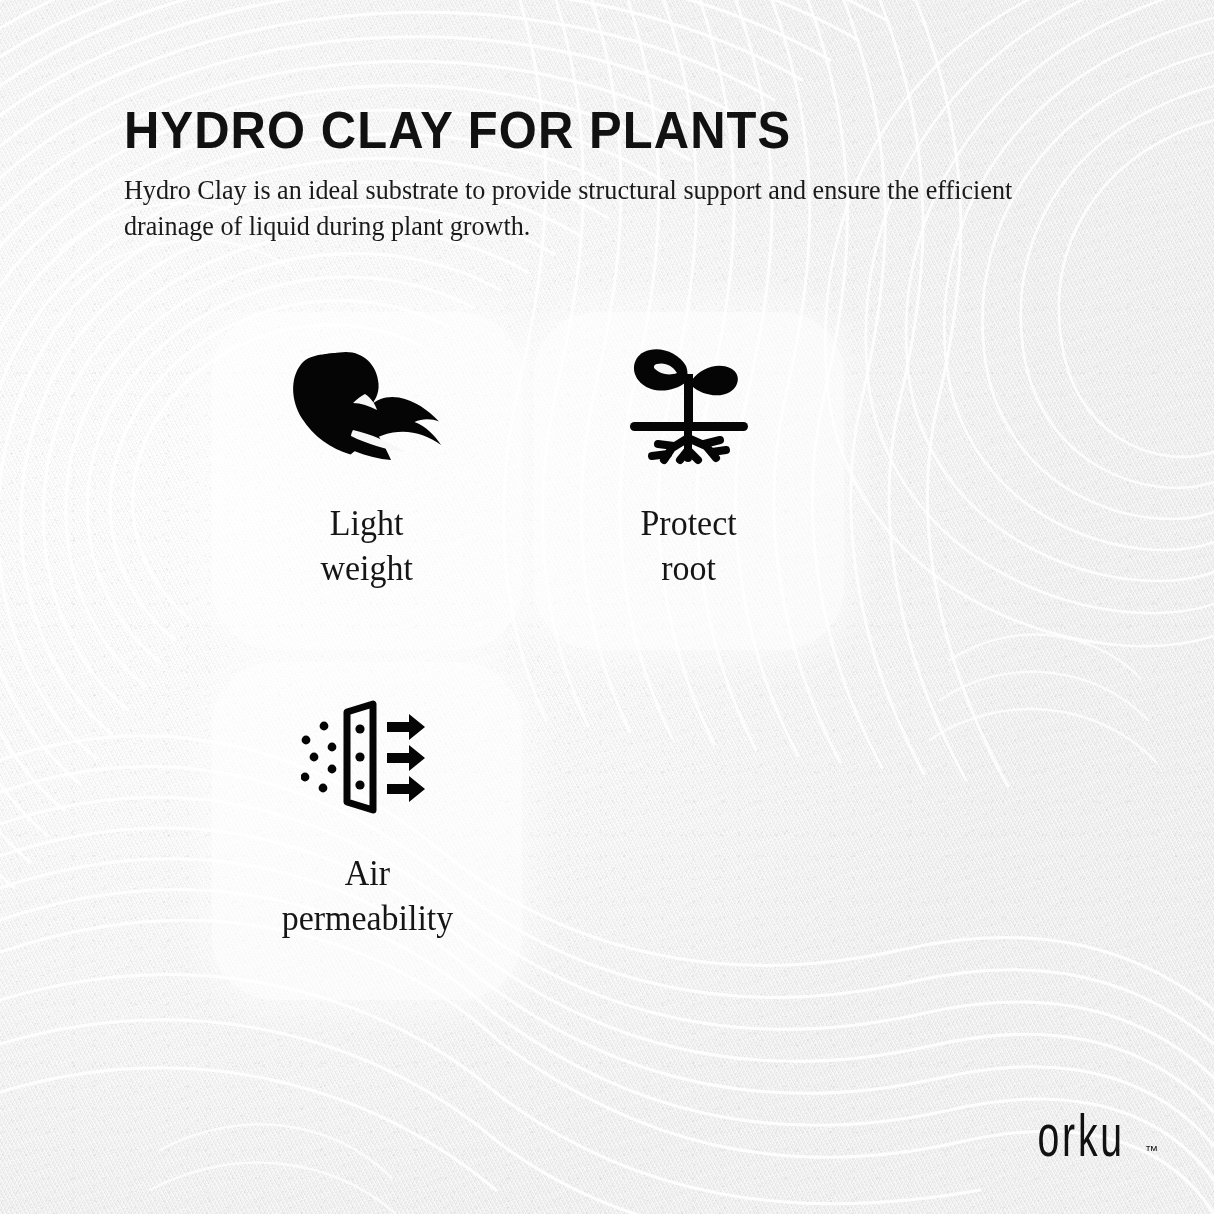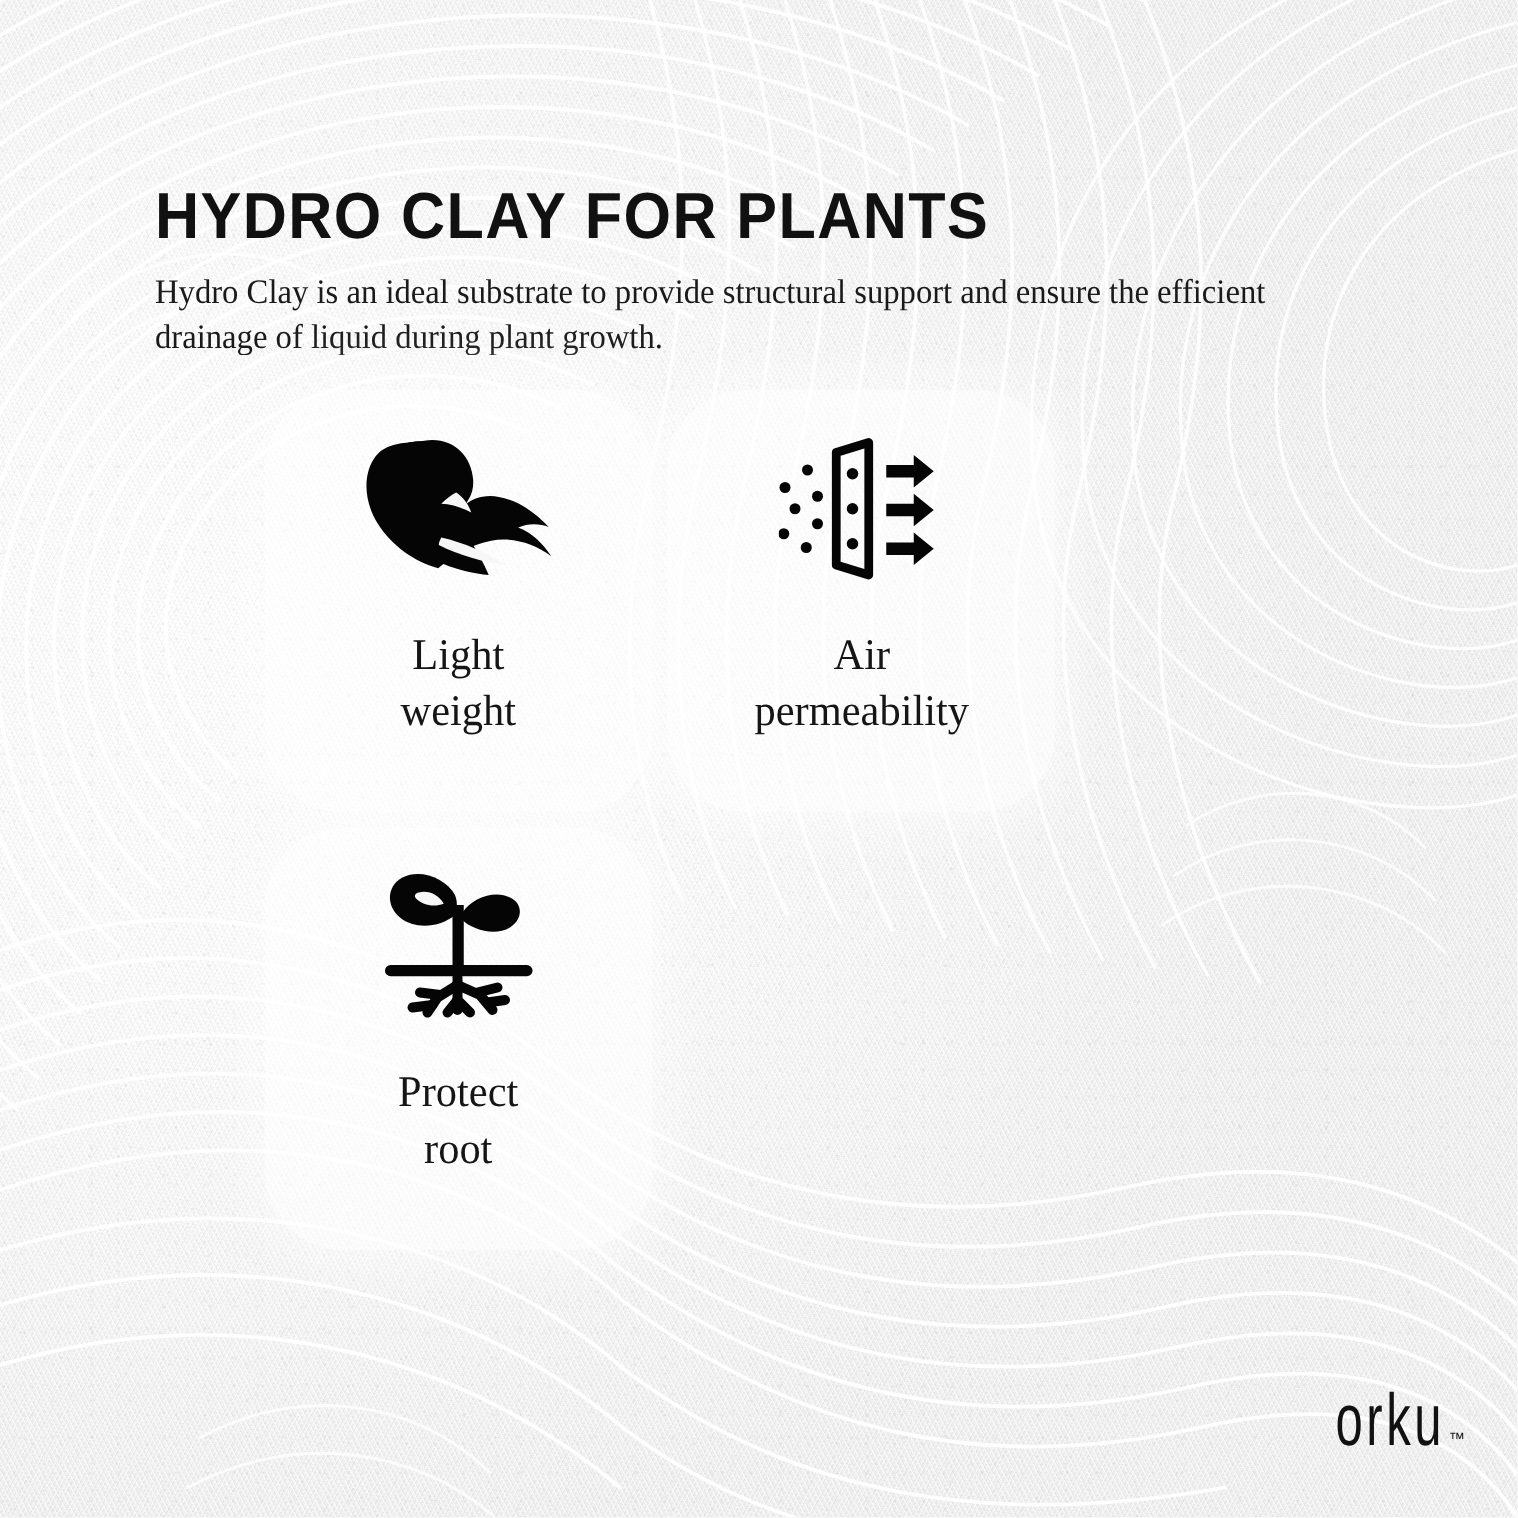--- a/index.html
+++ b/index.html
@@ -53,21 +53,20 @@
     inset: 0;
   }
   .bg-contour svg { display: block; width: 100%; height: 100%; }
 
   
   .header {
     position: absolute;
     left: 124px;
     top: 103px;
     width: 1000px;
-    margin-top: 43px;
   }
   .title {
     margin: 0;
     font-family: "Liberation Sans", "DejaVu Sans", sans-serif;
     font-weight: 700;
     font-size: 52px;
     letter-spacing: 1.2px;
     line-height: 1.05;
     color: #111111;
     transform: scaleX(.94);
@@ -122,25 +121,25 @@
     font-size: 35px;
     line-height: 1.28;
     color: #151515;
     white-space: pre-line;
     transform: scaleX(.97);
   }
 
   
   .brand {
     position: absolute;
-    right: 42px;
+    right: 56px;
     bottom: 52px;
     display: flex;
     align-items: flex-end;
-    gap: 3px;
+    gap: 20px;
   }
   .brand-word {
     font-family: "Liberation Sans", "DejaVu Sans", sans-serif;
     font-size: 56px;
     font-weight: 300;
     letter-spacing: 4px;
     line-height: .9;
     color: #111111;
     transform: scaleX(.7) scaleY(1.05);
     transform-origin: right bottom;
@@ -258,48 +257,20 @@
           <path fill="#f7f7f7" d="M66 82 C84 86 102 94 118 104 C100 102 80 96 64 88 C64 86 65 84 66 82 Z"></path>
         </svg>
       </div>
       <div class="card-label">Light
 weight</div>
     </div>
 
 
     <div class="card">
       <div class="card-icon">
-        <svg width="132" height="122" viewBox="0 0 132 122" aria-hidden="true">
-
-          <path fill="none" stroke="#050505" stroke-width="7" stroke-linejoin="round" d="M46 16 L72 8 L72 114 L46 106 Z"></path>
-          <circle cx="59" cy="33" r="4.6" fill="#050505"></circle>
-          <circle cx="59" cy="61" r="4.6" fill="#050505"></circle>
-          <circle cx="59" cy="89" r="4.6" fill="#050505"></circle>
-
-          <circle cx="23" cy="30" r="4.4" fill="#050505"></circle>
-          <circle cx="5" cy="44" r="4.4" fill="#050505"></circle>
-          <circle cx="31" cy="51" r="4.4" fill="#050505"></circle>
-          <circle cx="13" cy="61" r="4.4" fill="#050505"></circle>
-          <circle cx="31" cy="73" r="4.4" fill="#050505"></circle>
-          <circle cx="4" cy="81" r="4.4" fill="#050505"></circle>
-          <circle cx="22" cy="92" r="4.4" fill="#050505"></circle>
-
-          <g fill="#050505">
-            <path d="M86 26 H108 V18 L124 31 L108 44 V36 H86 Z"></path>
-            <path d="M86 57 H108 V49 L124 62 L108 75 V67 H86 Z"></path>
-            <path d="M86 88 H108 V80 L124 93 L108 106 V98 H86 Z"></path>
-          </g>
-        </svg>
-      </div>
-      <div class="card-label">Air
-permeability</div>
-    </div>
-
-    <div class="card">
-      <div class="card-icon">
         <svg width="122" height="122" viewBox="0 0 122 122" aria-hidden="true">
 
           <rect x="56" y="28" width="9" height="52" fill="#050505"></rect>
 
           <path fill="#050505" d="M58 36 C46 46 26 48 14 38 C2 28 4 12 16 6 C30 -1 50 6 58 20 C60 25 60 32 58 36 Z"></path>
           <path fill="#f7f7f7" d="M29 18 C37 16 45 20 49 27 C41 30 32 28 27 23 C25 21 26 18.5 29 18 Z"></path>
 
           <path fill="#050505" d="M64 34 C72 22 90 16 102 22 C113 27 112 40 102 46 C90 53 72 48 64 40 C62 38 62 36 64 34 Z"></path>
 
           <rect x="2" y="76" width="118" height="9" rx="4.5" fill="#050505"></rect>
@@ -314,20 +285,48 @@
             <path d="M84 106 L98 104"></path>
             <path d="M60 104 L52 114"></path>
             <path d="M60 104 L70 114"></path>
           </g>
         </svg>
       </div>
       <div class="card-label">Protect
 root</div>
     </div>
 
+    <div class="card">
+      <div class="card-icon">
+        <svg width="132" height="122" viewBox="0 0 132 122" aria-hidden="true">
+
+          <path fill="none" stroke="#050505" stroke-width="7" stroke-linejoin="round" d="M46 16 L72 8 L72 114 L46 106 Z"></path>
+          <circle cx="59" cy="33" r="4.6" fill="#050505"></circle>
+          <circle cx="59" cy="61" r="4.6" fill="#050505"></circle>
+          <circle cx="59" cy="89" r="4.6" fill="#050505"></circle>
+
+          <circle cx="23" cy="30" r="4.4" fill="#050505"></circle>
+          <circle cx="5" cy="44" r="4.4" fill="#050505"></circle>
+          <circle cx="31" cy="51" r="4.4" fill="#050505"></circle>
+          <circle cx="13" cy="61" r="4.4" fill="#050505"></circle>
+          <circle cx="31" cy="73" r="4.4" fill="#050505"></circle>
+          <circle cx="4" cy="81" r="4.4" fill="#050505"></circle>
+          <circle cx="22" cy="92" r="4.4" fill="#050505"></circle>
+
+          <g fill="#050505">
+            <path d="M86 26 H108 V18 L124 31 L108 44 V36 H86 Z"></path>
+            <path d="M86 57 H108 V49 L124 62 L108 75 V67 H86 Z"></path>
+            <path d="M86 88 H108 V80 L124 93 L108 106 V98 H86 Z"></path>
+          </g>
+        </svg>
+      </div>
+      <div class="card-label">Air
+permeability</div>
+    </div>
+
   </div>
 
   <div class="brand">
     <span class="brand-word">orku</span>
     <span class="brand-tm">™</span>
   </div>
 
 </div>
 
 </body></html>

